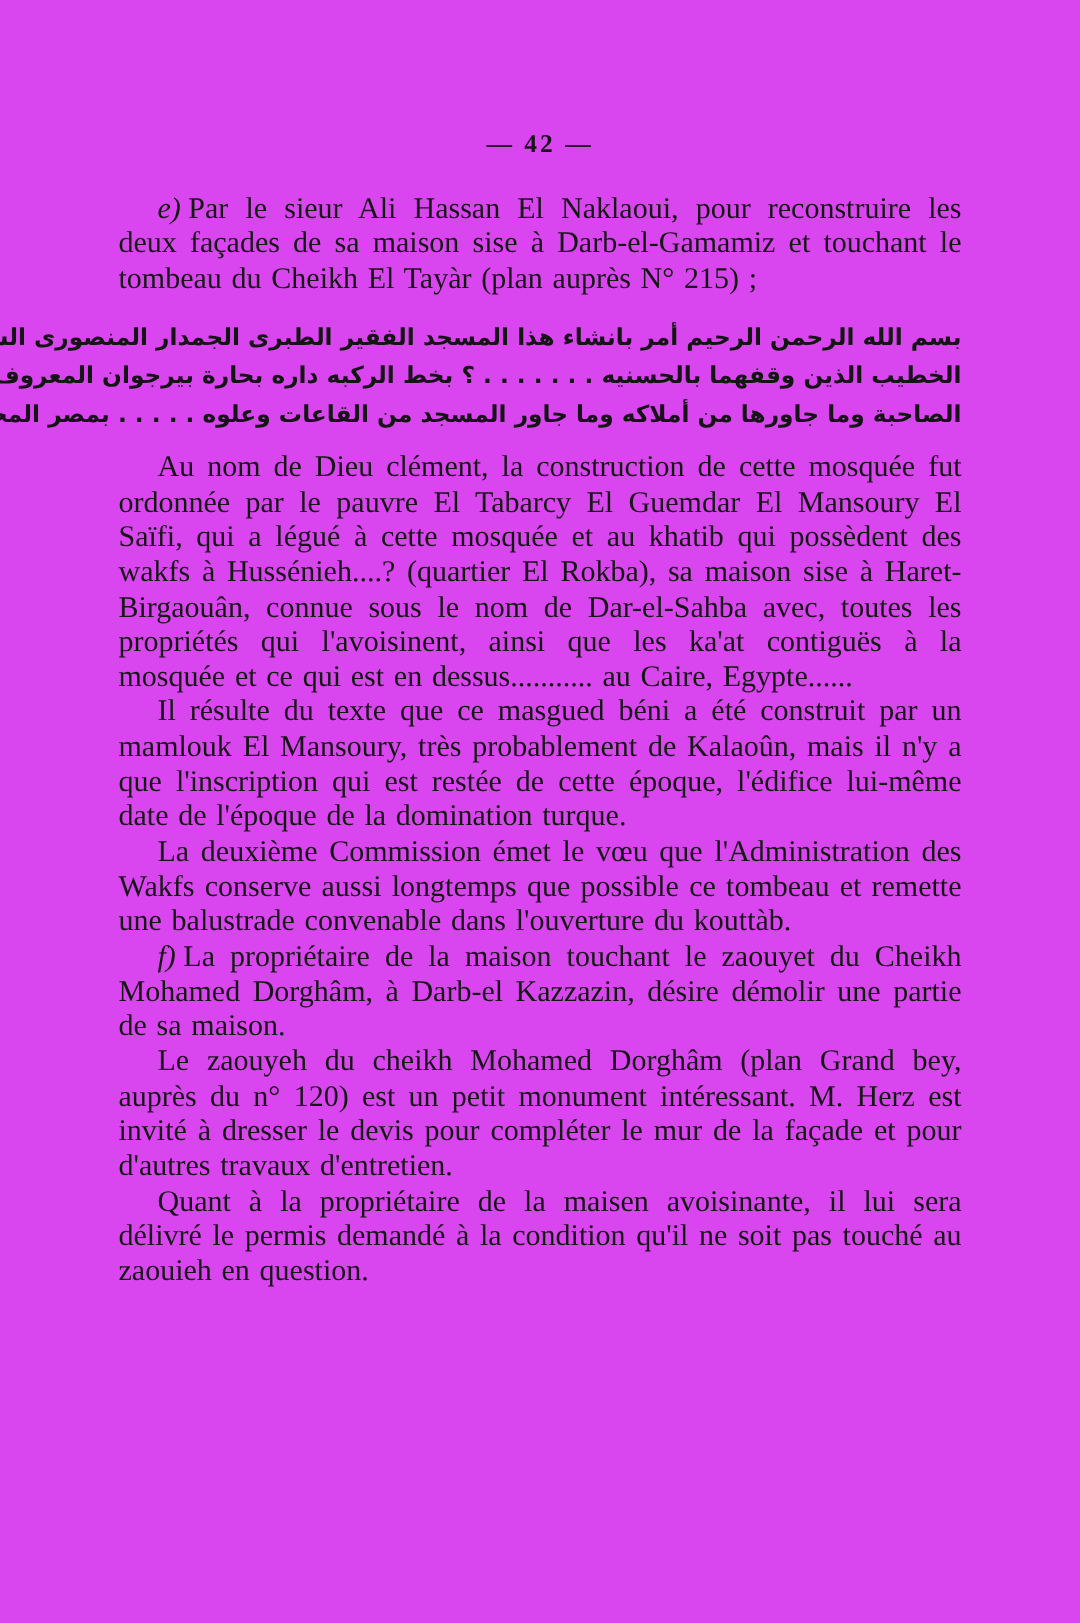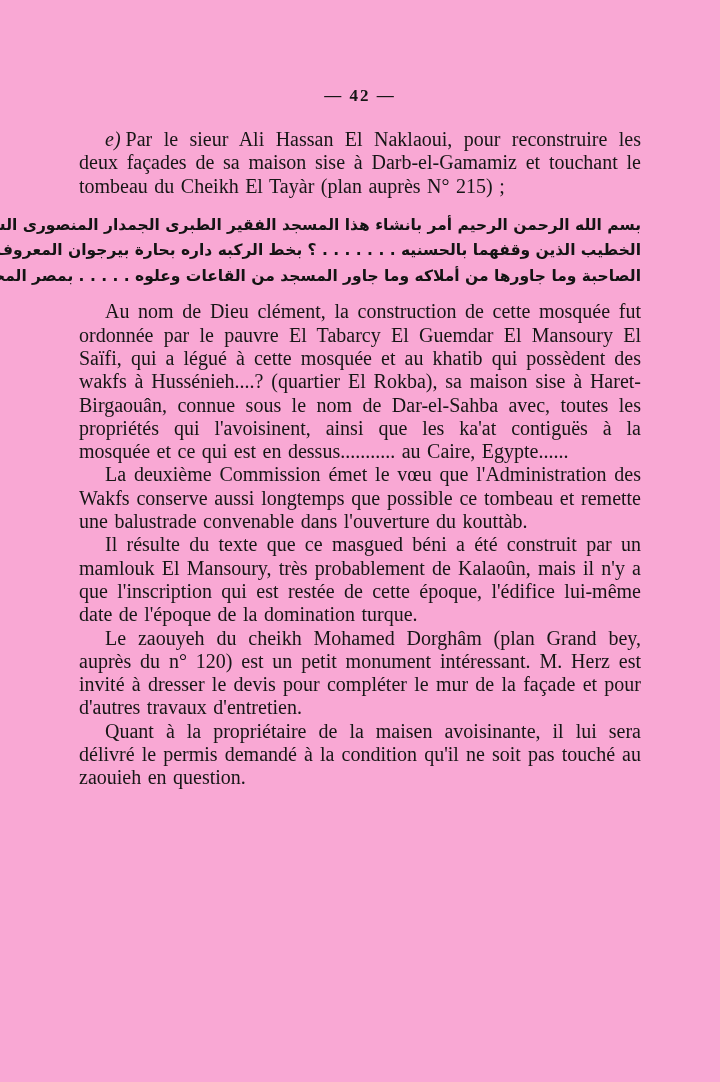--- a/index.html
+++ b/index.html
@@ -4,21 +4,21 @@
 <style>
   html,body{margin:0;padding:0;}
   body{
     width:720px;height:1082px;
     background:#e9e9e9;
     font-family:"Liberation Serif","DejaVu Serif",serif;
   }
   .page{
     position:relative;
     width:720px;height:1082px;
-    background:#f9a8d4;
+    background:#d946ef;
     color:#161616;
     overflow:hidden;
   }
   .text-block{
     position:absolute;
     left:79px;top:86px;
     width:562px;
   }
   .page-number{
     text-align:center;
@@ -69,23 +69,24 @@
 
 
     <div class="arabic">
       <div class="ar-line">بسم الله الرحمن الرحيم   أمر بانشاء هذا المسجد الفقير الطبرى الجمدار المنصورى السيفى ووقف عليه وعلى</div>
       <div class="ar-line">الخطيب الذين وقفهما بالحسنيه . . . . . . . ؟ بخط الركبه داره بحارة بيرجوان المعروف بدار</div>
       <div class="ar-line">الصاحبة وما جاورها من أملاكه وما جاور المسجد من القاعات وعلوه . . . . . بمصر المحروسة . . . .</div>
     </div>
 
     <p class="para italic translation"><span>Au nom de Dieu clément, la construction de cette mosquée fut ordonnée par le pauvre El Tabarcy El Guemdar El Mansoury El Saïfi, qui a légué à cette mosquée et au khatib qui possèdent des wakfs à Hussénieh....? (quartier El Rokba), sa maison sise à Haret-Birgaouân, connue sous le nom de Dar-el-Sahba avec, toutes les propriétés qui l'avoisinent, ainsi que les ka'at contiguës à la mosquée et ce qui est en dessus........... au Caire, Egypte......</span></p>
 
+    <p class="para"><span>Il résulte du texte que ce masgued béni a été construit par un mamlouk El Mansoury, très probablement de Kalaoûn, mais il n'y a que l'inscription qui est restée de cette époque, l'édifice lui-même date de l'époque de la domination turque.</span></p>
+
     <p class="para"><span>La deuxième Commission émet le vœu que l'Administration des Wakfs conserve aussi longtemps que possible ce tombeau et remette une balustrade convenable dans l'ouverture du kouttàb.</span></p>
 
-    <p class="para"><span>Il résulte du texte que ce masgued béni a été construit par un mamlouk El Mansoury, très probablement de Kalaoûn, mais il n'y a que l'inscription qui est restée de cette époque, l'édifice lui-même date de l'époque de la domination turque.</span></p>
-
+    <p class="para"><span class="lead">f)</span><span>La propriétaire de la maison touchant le zaouyet du Cheikh Mohamed Dorghâm, à Darb-el Kazzazin, désire démolir une partie de sa maison.</span></p>
 
     <p class="para"><span>Le zaouyeh du cheikh Mohamed Dorghâm (plan Grand bey, auprès du n° 120) est un petit monument intéressant. M. Herz est invité à dresser le devis pour compléter le mur de la façade et pour d'autres travaux d'entretien.</span></p>
 
     <p class="para"><span>Quant à la propriétaire de la maisen avoisinante, il lui sera délivré le permis demandé à la condition qu'il ne soit pas touché au zaouieh en question.</span></p>
 
   </div>
 </div>
 
 </body></html>

